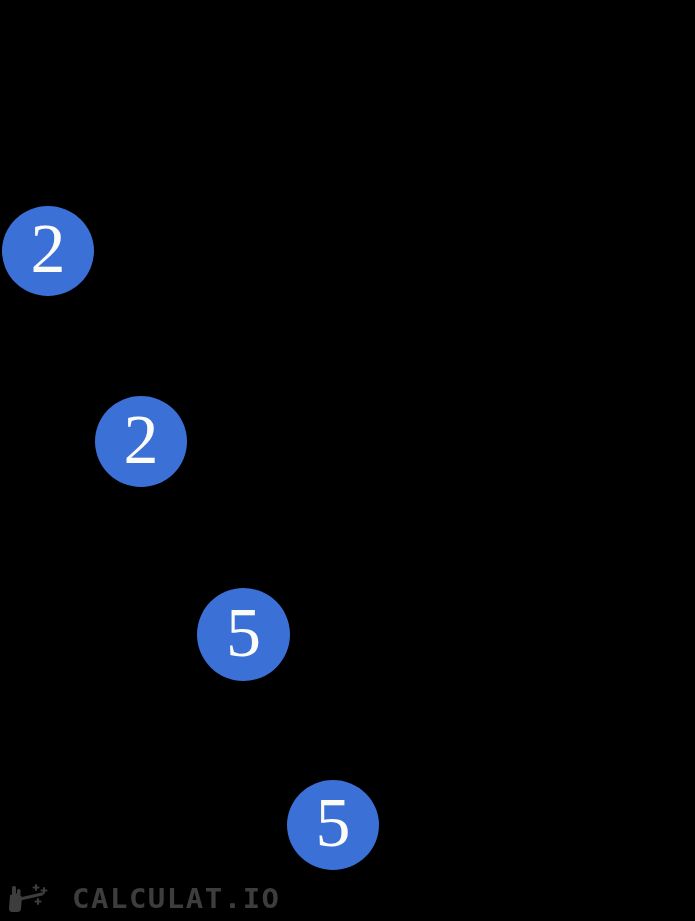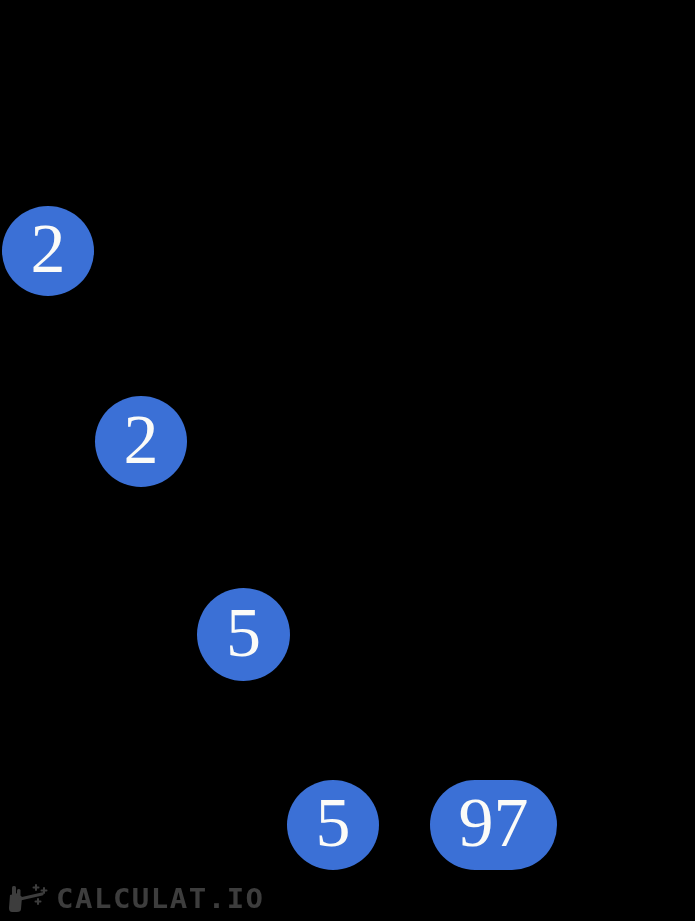--- a/index.html
+++ b/index.html
@@ -42,21 +42,21 @@
   .n4 { left: 287px; top: 780px; width: 92px;  height: 90px; }
   .n5 { left: 430px; top: 780px; width: 127px; height: 90px; }
 
   .watermark {
     position: absolute;
     left: 7px;
     top: 882px;
     height: 34px;
     display: flex;
     align-items: center;
-    gap: 7px;
+    gap: 23px;
     color: var(--wm);
   }
   .wm-icon { display: block; color: var(--wm); }
   .wm-text {
     font-family: "DejaVu Sans Mono", "Liberation Mono", monospace;
     font-weight: bold;
     font-size: 29px;
     letter-spacing: 1.5px;
     color: var(--wm);
     transform: scaleY(0.92);
@@ -69,21 +69,20 @@
 <div class="canvas">
 
   <div class="node circle n1">2</div>
 
   <div class="node circle n2">2</div>
 
   <div class="node circle n3">5</div>
 
   <div class="node circle n4">5</div>
 
-  <div class="node pill n5">97</div>
 
   <div class="watermark">
     <svg class="wm-icon" width="42" height="34" viewBox="0 0 42 34" aria-hidden="true">
       <g fill="currentColor" stroke="none">
 
         <path d="M3 13 L11 11 L15 15 L14 27 Q14 30 10 30 L5 30 Q2 30 2 26 Z"></path>
 
         <rect x="5" y="4" width="4" height="10" rx="1.5"></rect>
         <rect x="10" y="7" width="3.5" height="7" rx="1.5"></rect>
       </g>

